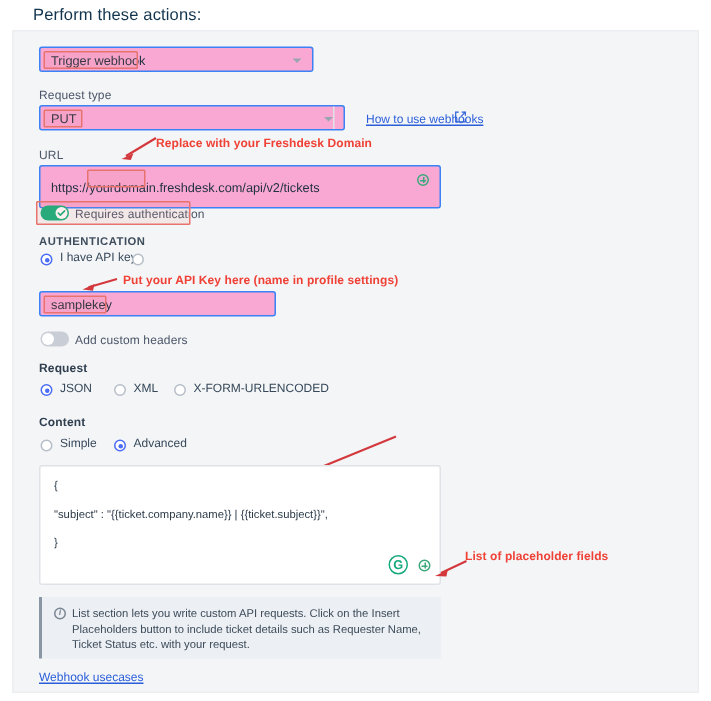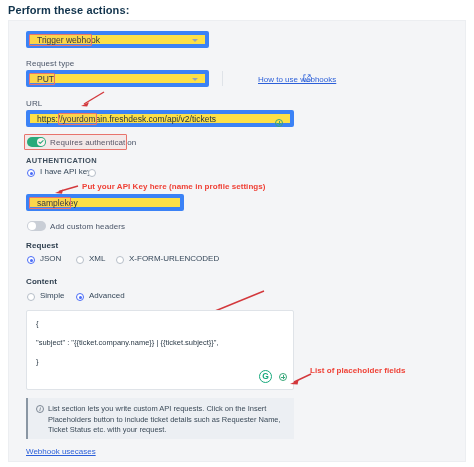--- a/index.html
+++ b/index.html
@@ -13,23 +13,23 @@
   #root {
     position: relative;
     width: 474px; height: 467px;
     background: #ffffff;
     overflow: hidden;
   }
 
   
   .page-title {
     position: absolute;
-    left: 8px; top: 4px;
+    left: 22px; top: 4px;
     font-size: 11px;
-    font-weight: bold;
+    font-weight: normal;
     color: #12344d;
     letter-spacing: .1px;
   }
 
   
   .card {
     position: absolute;
     left: 8px; top: 20px;
     width: 458px; height: 442px;
     background: #f4f5f7;
@@ -47,22 +47,22 @@
   .lbl-bold { font-weight: bold; color: #2f3f4f; }
   .lbl-caps {
     font-size: 7.5px;
     font-weight: bold;
     color: #3d4d5c;
     letter-spacing: .35px;
   }
 
   .field {
     position: absolute;
-    background: #fde047;
-    border: 4px solid #3b82f6;
+    background: #f9a8d4;
+    border: 1px solid #3b82f6;
     border-radius: 2px;
   }
   .field .val {
     position: absolute;
     left: 7px; top: 50%;
     transform: translateY(-50%);
     font-size: 8.5px;
     color: #23323f;
     white-space: nowrap;
   }
@@ -233,42 +233,43 @@
 
   <div class="card"></div>
 
   <div class="field" style="left:26px; top:31px; width:183px; height:17px;">
     <span class="val">Trigger webhook</span>
     <span class="caret"></span>
   </div>
   <div class="hl" style="left:29px; top:33.5px; width:63px; height:12px;"></div>
 
   <div class="lbl" style="left:26px; top:59px;">Request type</div>
-  <div class="field" style="left:26px; top:70px; width:183px; height:17px;">
+  <div class="field" style="left:26px; top:70px; width:204px; height:17px;">
     <span class="val">PUT</span>
     <span class="caret"></span>
   </div>
   <div class="hl" style="left:29px; top:72.5px; width:26px; height:12px;"></div>
 
   <div class="divider-v" style="left:222px; top:71px; height:15px;"></div>
-  <a class="link" style="left:230px; top:75px;padding-left:28px;" href="#">How to use webhooks</a>
+  <a class="link" style="left:216px; top:75px;padding-left:28px;" href="#">How to use webhooks</a>
   <svg class="arrow" style="left:303px; top:74px;" width="8" height="8" viewBox="0 0 10 10">
     <path d="M3.5 1H1v8h8V6.5" fill="none" stroke="#2b5fd9" stroke-width="1"></path>
     <path d="M6 1h3v3" fill="none" stroke="#2b5fd9" stroke-width="1"></path>
     <path d="M9 1L5.3 4.7" fill="none" stroke="#2b5fd9" stroke-width="1"></path>
   </svg>
 
   <div class="lbl" style="left:26px; top:99px;">URL</div>
 
+  <div class="anno" style="left:104px; top:91px;">Replace with your Freshdesk Domain</div>
   <svg class="arrow" style="left:78px; top:90px;" width="28" height="18" viewBox="0 0 28 18">
     <path d="M26 2 L6 14" stroke="#d3383c" stroke-width="1.4" fill="none"></path>
     <path d="M3 16 L11 12.2 L9.2 16.6 Z" fill="#d3383c"></path>
   </svg>
 
-  <div class="field" style="left:26px; top:110px; width:268px; height:17px;text-align:center;">
+  <div class="field" style="left:26px; top:110px; width:268px; height:29px;text-align:center;">
     <span class="val">https://yourdomain.freshdesk.com/api/v2/tickets</span>
     <span class="plus-circle" style="right:7px; top:5px;"></span>
   </div>
   <div class="hl" style="left:58px; top:112.5px; width:39px; height:12px;"></div>
 
   <div class="toggle on" style="left:27px; top:137px;">
     <span class="knob">
       <svg width="6" height="6" viewBox="0 0 8 8">
         <path d="M1.2 4.1 L3 5.9 L6.8 2.1" fill="none" stroke="#13b07c" stroke-width="1.4" stroke-linecap="round" stroke-linejoin="round"></path>
       </svg>

